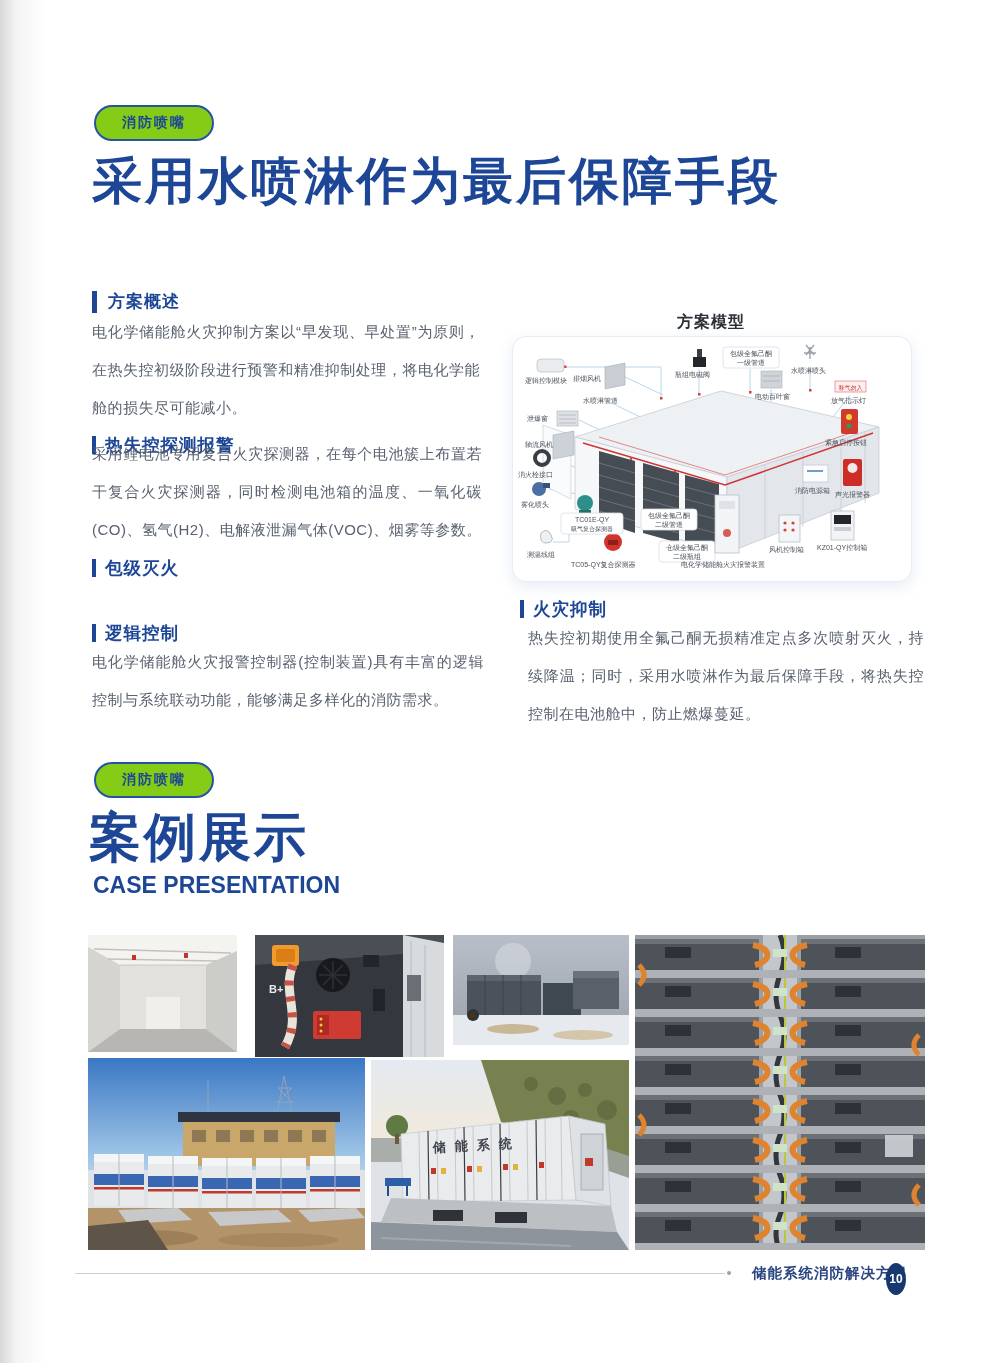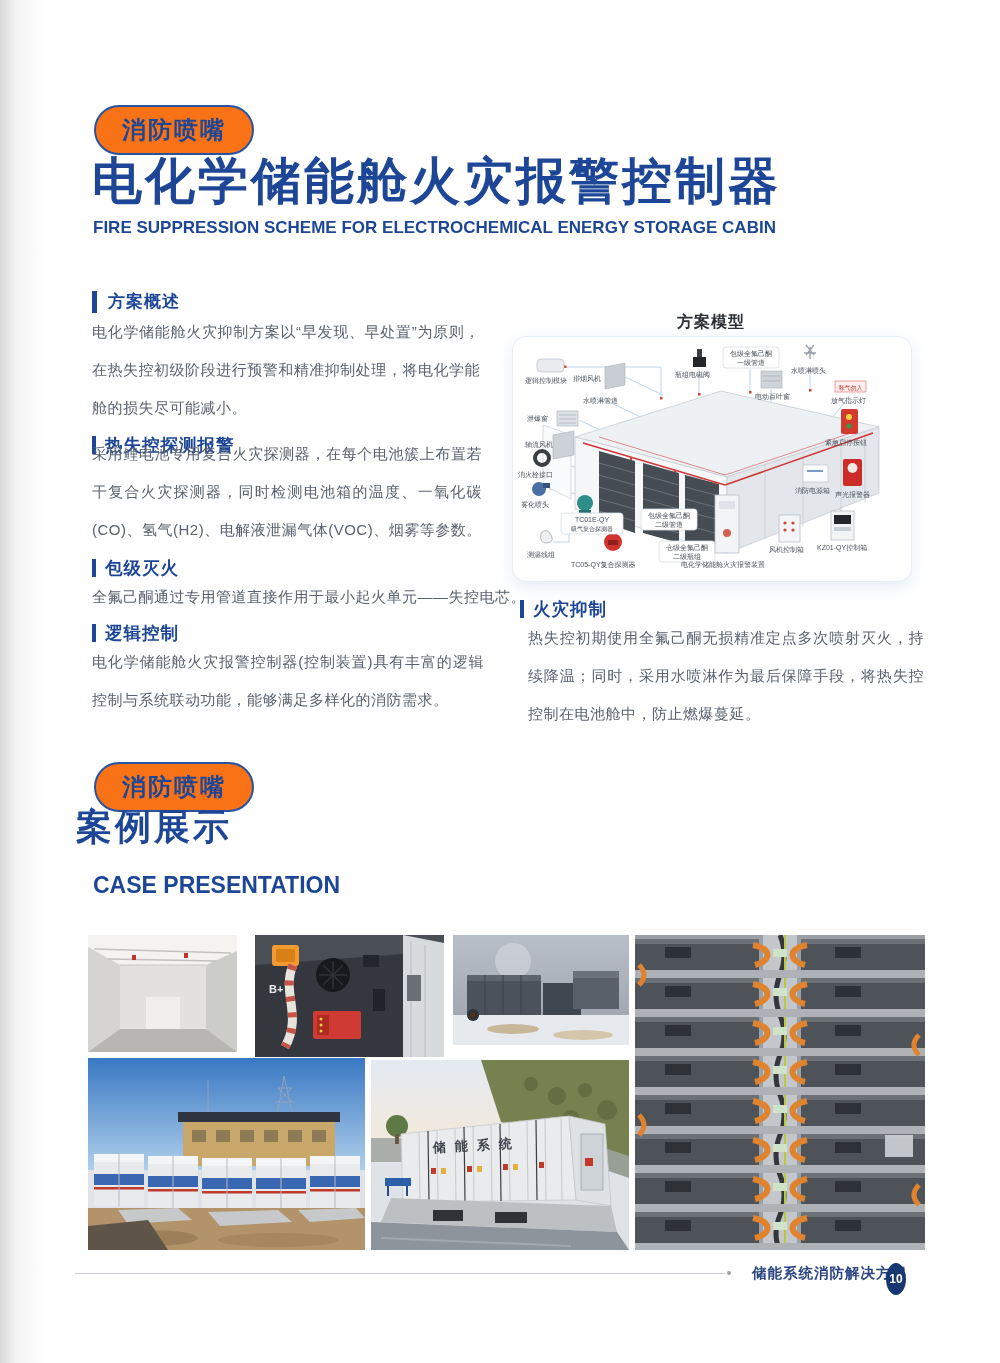--- a/index.html
+++ b/index.html
@@ -1,21 +1,21 @@
 <!DOCTYPE html>
 <html><head>
 <meta charset="utf-8">
 <style>
   html,body{margin:0;padding:0;background:#ffffff;}
   .page{position:relative;width:1000px;height:1363px;background:#fff;overflow:hidden;
         font-family:"Liberation Sans","DejaVu Sans",sans-serif;}
   .edge-shadow{position:absolute;left:0;top:0;bottom:0;width:46px;
         background:linear-gradient(90deg,#bdbdbd 0,#ececec 35%,rgba(255,255,255,0) 100%);opacity:.6;}
   .pill{position:absolute;display:inline-block;border:2px solid #2753a3;color:#1d4796;
-        border-radius:26px;font-size:24px;font-weight:700;letter-spacing:2px;padding:7px 26px;background:#f97316;}
+        border-radius:26px;font-size:14px;font-weight:700;letter-spacing:2px;padding:7px 26px;background:#84cc16;}
   .h1{position:absolute;color:#1d4796;font-weight:900;font-size:50px;letter-spacing:3px;white-space:nowrap;}
   .en{position:absolute;color:#1d4796;font-weight:700;white-space:nowrap;}
   .sec-h1{position:absolute;color:#1d4796;font-weight:800;font-size:17px;line-height:22px;
         border-left:5px solid #1d4796;padding-left:11px;letter-spacing:1px;}
   .sec-h2{position:absolute;color:#1d4796;font-weight:800;font-size:17.5px;line-height:18px;
         border-left:4px solid #1d4796;padding-left:9px;letter-spacing:1px;}
   .para{position:absolute;color:#5a6270;font-size:15px;line-height:38px;text-align:justify;letter-spacing:.5px;}
   .model-title{position:absolute;left:512px;top:312px;width:398px;text-align:center;
         color:#2b2f36;font-size:16px;font-weight:800;letter-spacing:1px;}
   .model-panel{position:absolute;left:512px;top:336px;width:398px;height:244px;background:#fff;
@@ -32,31 +32,29 @@
 </style>
 </head>
 <body>
 
 <div class="page">
   <div class="edge-shadow"></div>
 
   <div class="pill" style="left:94px;top:105px;">
     <span>消防喷嘴</span>
   </div>
-  <div class="h1" style="left:92px;top:148px;">电化学储能舱火灾报警控制器</div>
-  <div class="en" style="left:93px;top:218px;font-size:17px;">FIRE SUPPRESSION SCHEME FOR ELECTROCHEMICAL ENERGY STORAGE CABIN</div>
+  <div class="h1" style="left:92px;top:148px;">采用水喷淋作为最后保障手段</div>
 
   <div class="sec-h1" style="left:92px;top:291px;">方案概述</div>
   <div class="para" style="left:92px;top:313px;width:388px;">电化学储能舱火灾抑制方案以“早发现、早处置”为原则，在热失控初级阶段进行预警和精准抑制处理，将电化学能舱的损失尽可能减小。</div>
 
   <div class="sec-h2" style="left:92px;top:436px;">热失控探测报警</div>
   <div class="para" style="left:92px;top:435px;width:390px;">采用鲤电池专用复合火灾探测器，在每个电池簇上布置若干复合火灾探测器，同时检测电池箱的温度、一氧化碳(CO)、氢气(H2)、电解液泄漏气体(VOC)、烟雾等参数。</div>
 
   <div class="sec-h2" style="left:92px;top:559px;">包级灭火</div>
-  <div class="para" style="left:92px;top:578px;width:450px;">全氟己酮通过专用管道直接作用于最小起火单元——失控电芯。</div>
 
   <div class="sec-h2" style="left:92px;top:624px;">逻辑控制</div>
   <div class="para" style="left:92px;top:643px;width:392px;">电化学储能舱火灾报警控制器(控制装置)具有丰富的逻辑控制与系统联动功能，能够满足多样化的消防需求。</div>
 
   <div class="model-title">方案模型</div>
   <div class="model-panel">
     <svg width="398" height="244" viewBox="0 0 398 244">
 
       <g stroke="#a8cbe6" stroke-width="0.8" fill="none">
         <path d="M52,30 L148,30 L148,62"></path>
@@ -215,21 +213,21 @@
       </g>
     </svg>
   </div>
 
   <div class="sec-h2" style="left:512px;top:600px;margin-left:8px;">火灾抑制</div>
   <div class="para" style="left:528px;top:619px;width:396px;">热失控初期使用全氟己酮无损精准定点多次喷射灭火，持续降温；同时，采用水喷淋作为最后保障手段，将热失控控制在电池舱中，防止燃爆蔓延。</div>
 
   <div class="pill" style="left:94px;top:762px;">
     <span>消防喷嘴</span>
   </div>
-  <div class="h1" style="left:76px;top:803px;font-size:36px;">案例展示</div>
+  <div class="h1" style="left:89px;top:803px;font-size:52px;">案例展示</div>
   <div class="en" style="left:93px;top:872px;font-size:23px;">CASE PRESENTATION</div>
 
   <div class="photo" style="left:88px;top:935px;width:149px;height:117px;">
     <svg width="149" height="117" viewBox="0 0 149 117">
       <rect width="149" height="117" fill="#e9e8e4"></rect>
       <polygon points="0,0 149,0 149,16 118,30 32,30 0,12" fill="#f4f3ef"></polygon>
       <rect x="32" y="30" width="86" height="64" fill="#e2e1dd"></rect>
       <polygon points="0,12 32,30 32,94 0,117" fill="#d5d4d0"></polygon>
       <polygon points="149,16 118,30 118,94 149,117" fill="#ccccc8"></polygon>
       <polygon points="32,94 118,94 149,117 0,117" fill="#b7b6b2"></polygon>

